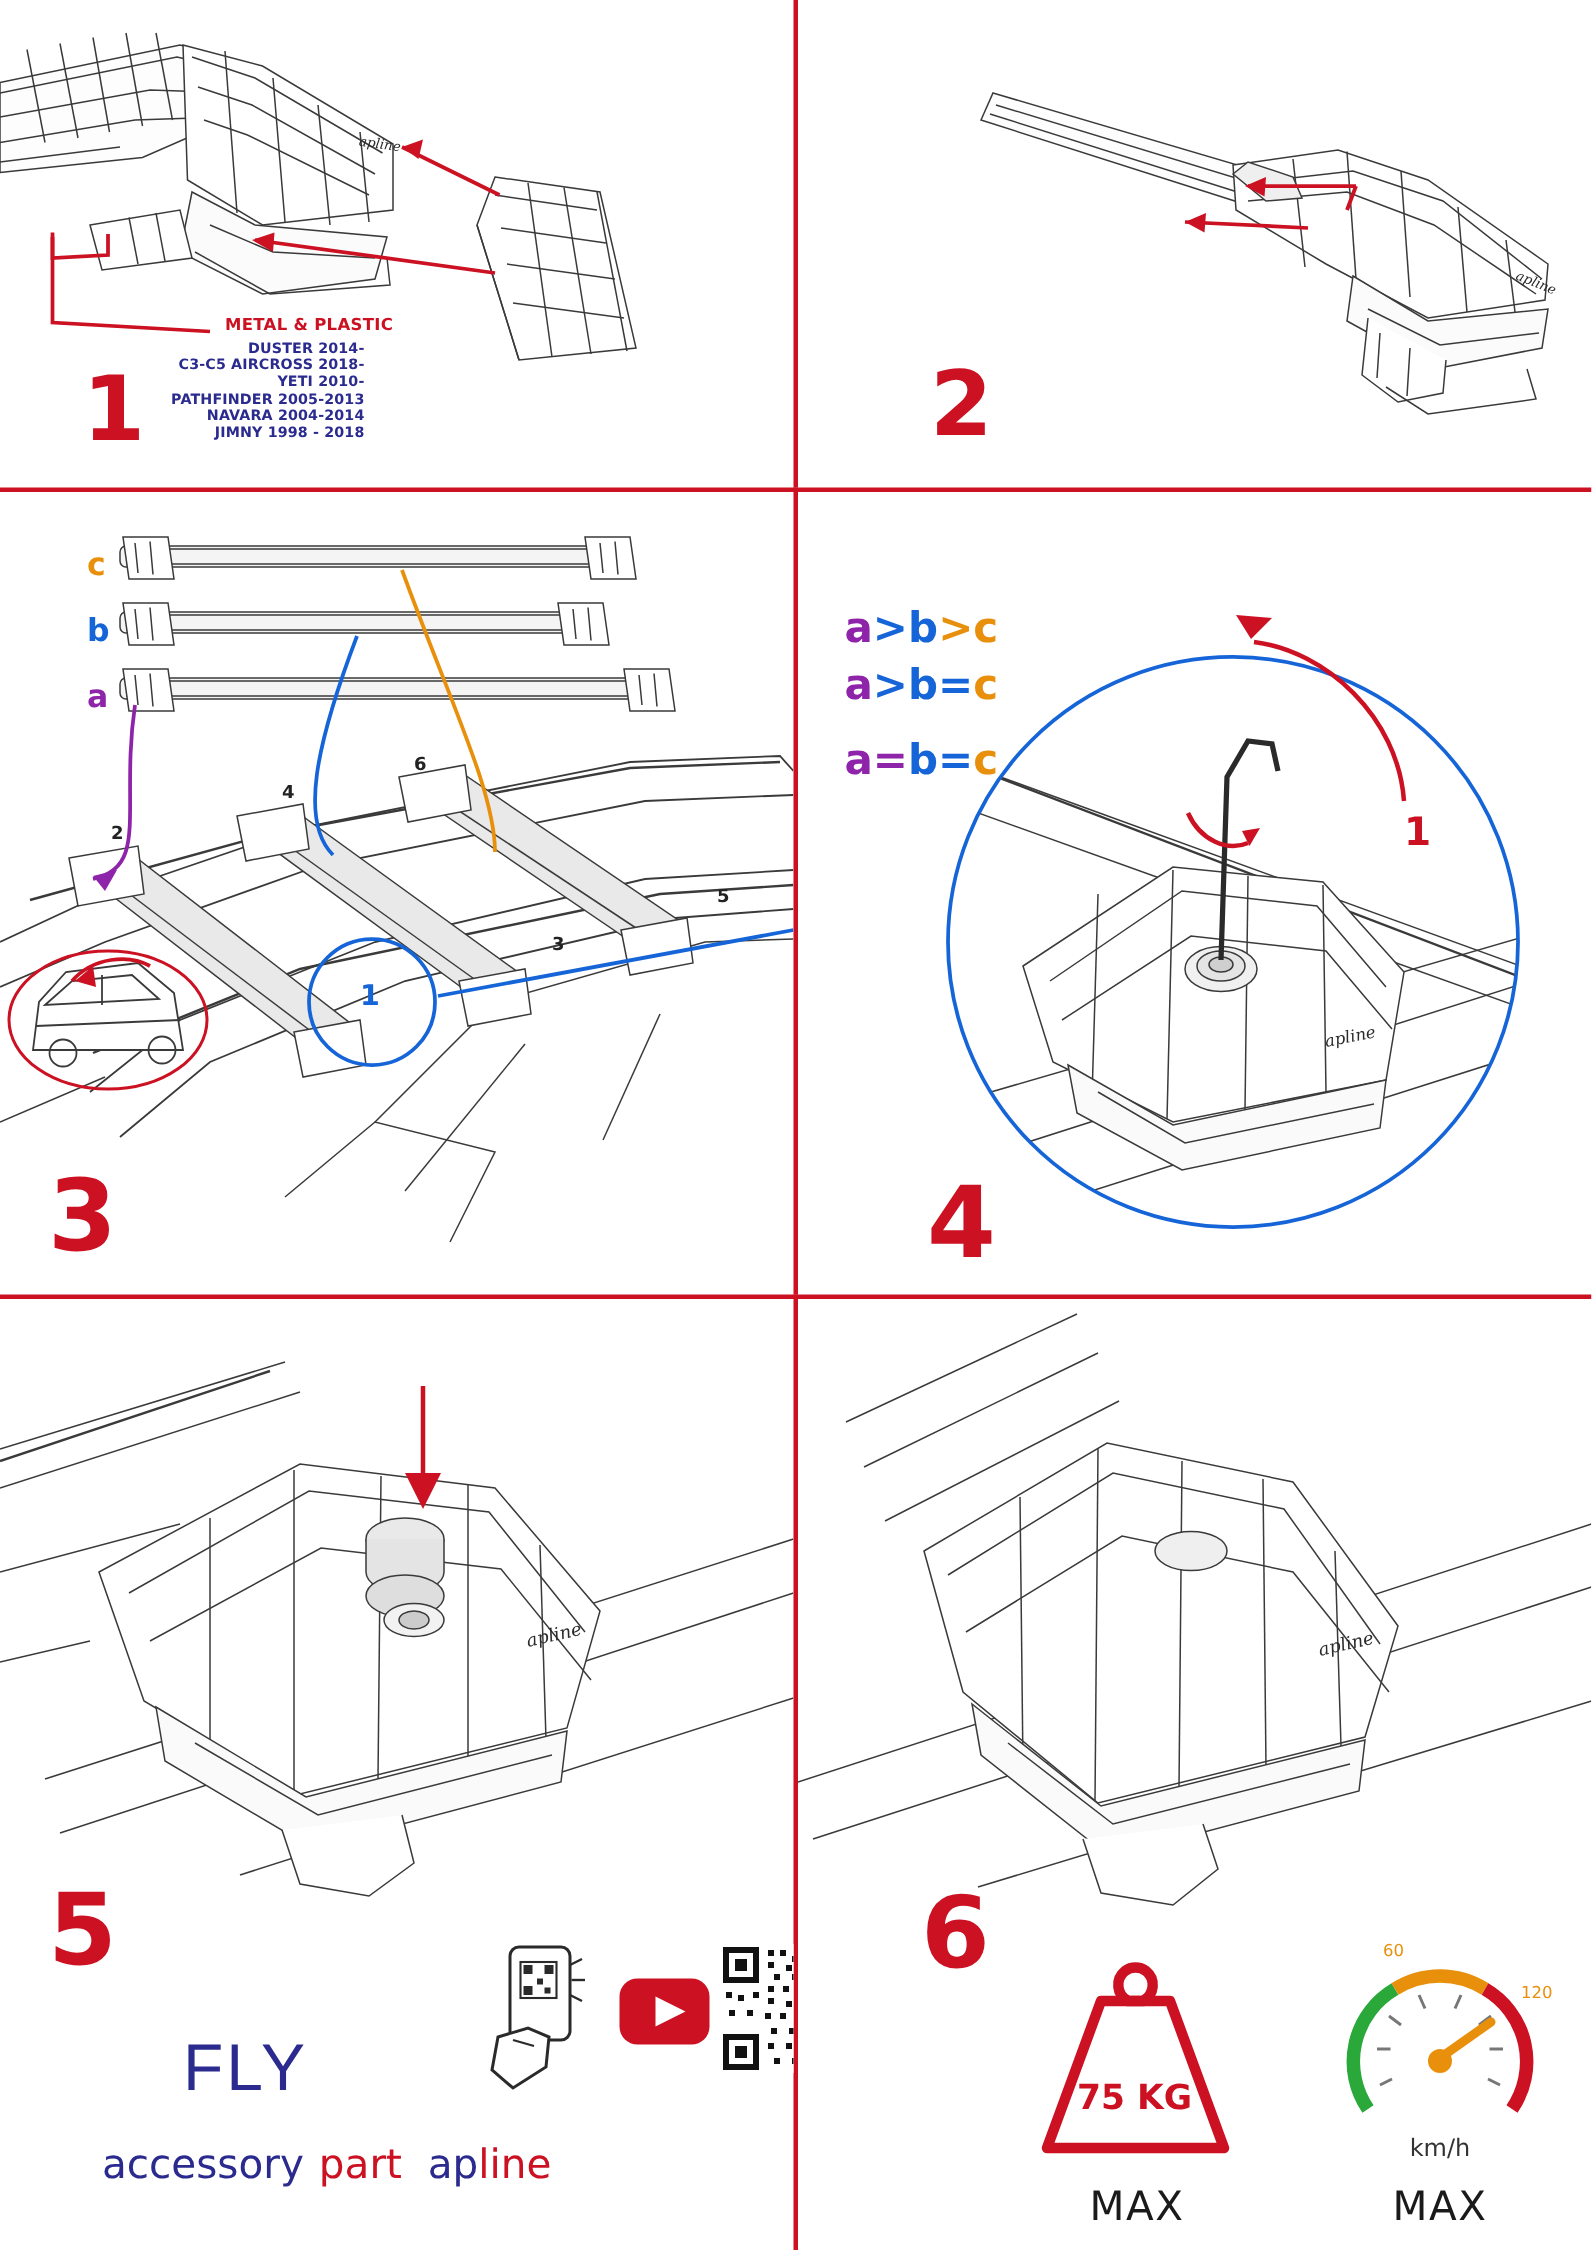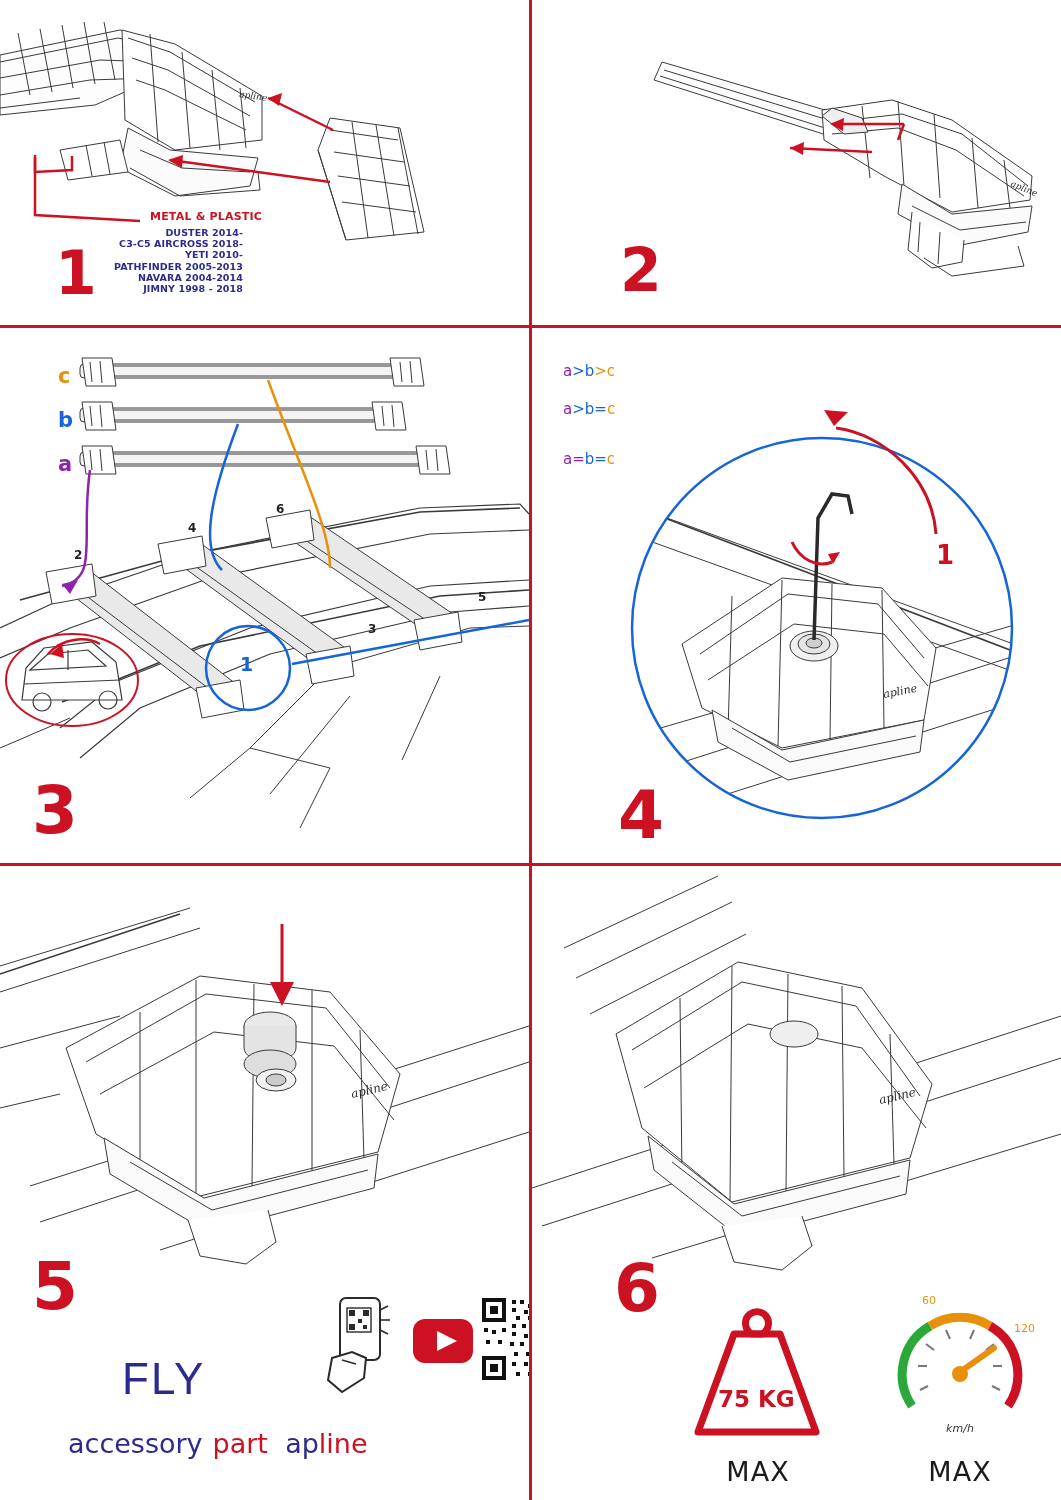--- a/index.html
+++ b/index.html
@@ -63,24 +63,25 @@
   }
 
   .abc-letter {
     position: absolute;
     font-size: 21px;
     font-weight: bold;
     font-family: "DejaVu Sans", sans-serif;
   }
   .eq {
     position: absolute;
-    font-size: 15px;
-    font-weight: normal;
+    font-size: 28px;
+    font-weight: bold;
     font-family: "DejaVu Sans", sans-serif;
     white-space: nowrap;
+    margin-top: 40px;
   }
   .c-a { color: #8e24aa; }
   .c-b { color: #1565d8; }
   .c-c { color: #e8900c; }
 
   .seq {
     position: absolute;
     font-size: 30px;
     font-weight: bold;
     color: #1565d8;
@@ -134,24 +135,23 @@
   }
   .kgtext {
     position: absolute;
     font-size: 23px;
     font-weight: bold;
     color: #cc1122;
     font-family: "DejaVu Sans", sans-serif;
   }
   .kmh {
     position: absolute;
-    font-size: 11px;
+    font-size: 16px;
     color: #333;
     font-family: "DejaVu Sans", sans-serif;
-    font-style: italic;
   }
   .gauge-num {
     position: absolute;
     font-size: 11px;
     color: #e8900c;
     font-family: "DejaVu Sans", sans-serif;
     text-align: right;
   }
 </style>
 </head>

